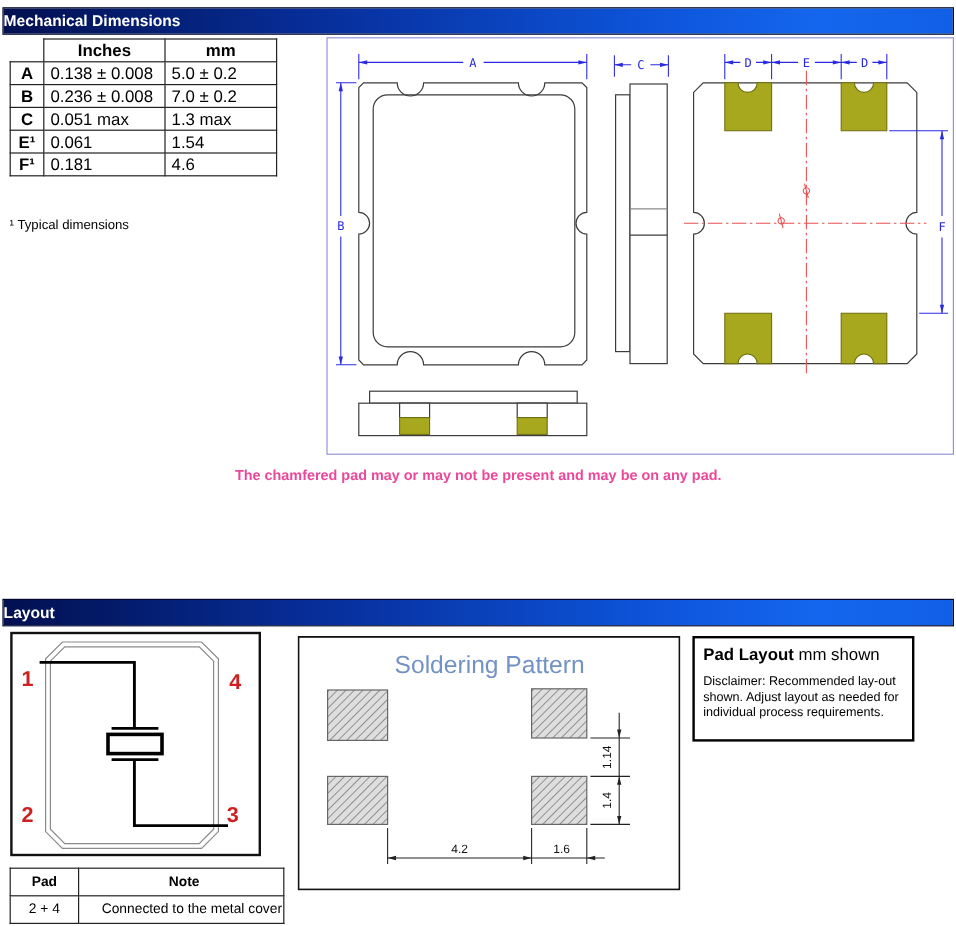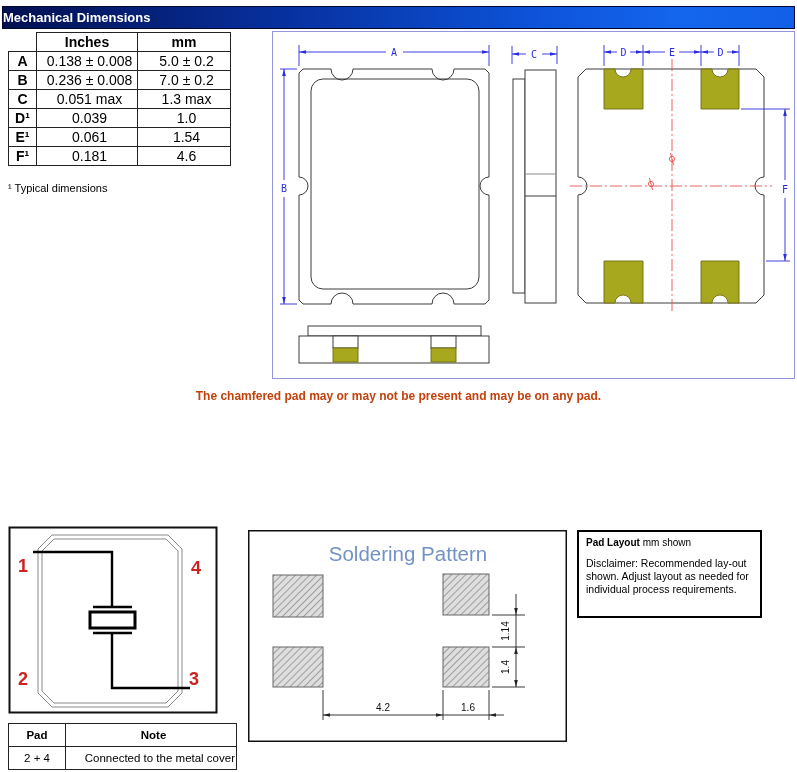--- a/index.html
+++ b/index.html
@@ -6,41 +6,41 @@
   .page{position:relative;width:797px;height:772px;background:#fff;overflow:hidden;
         font-family:"Liberation Sans","DejaVu Sans",sans-serif;color:#000;}
   .section-bar{position:absolute;left:2px;width:793px;height:23px;box-sizing:border-box;
         background:linear-gradient(90deg,#021050 0%,#07309e 35%,#0d54da 68%,#1566ee 86%,#115fe6 100%);
         border:1px solid #000830;color:#fff;font-weight:bold;font-size:13px;line-height:21px;
         }
   #mech-bar{top:6px;}
   #layout-bar{top:499px;}
 
   table.spec{position:absolute;left:8px;top:32px;border-collapse:collapse;font-size:14px;}
-  table.spec td,table.spec th{border:1px solid #222;height:18px;padding:0 0 0 5px;text-align:center;
+  table.spec td,table.spec th{border:1px solid #222;height:18px;padding:0 0 0 5px;text-align:left;
         font-weight:normal;vertical-align:middle;}
   table.spec .corner{border:none;}
   table.spec th{font-weight:bold;text-align:center;padding:0;}
   table.spec td.rowlab{font-weight:bold;text-align:center;padding:0;width:27px;}
   table.spec col.c-lab{width:28px;} table.spec col.c-in{width:101px;} table.spec col.c-mm{width:93px;}
 
   .footnote{position:absolute;left:8px;top:182px;font-size:11px;}
 
   .draw-box{position:absolute;left:272px;top:31px;width:521px;height:346px;border:1px solid #9494da;}
 
   .contacts{position:absolute;left:0;top:389px;width:797px;text-align:center;}
   .contacts .l1{font-size:11px;font-weight:bold;line-height:13px;}
-  .contacts .l2{font-size:12px;font-weight:bold;color:#c2410c;line-height:14px;}
+  .contacts .l2{font-size:12px;font-weight:bold;color:#ec4899;line-height:14px;}
   .contacts .l3{font-size:11px;line-height:13px;}
 
   .schem-box{position:absolute;left:8px;top:525px;width:210px;height:190px;}
   .solder-box{position:absolute;left:248px;top:530px;width:319px;height:212px;}
   .padlayout-box{position:absolute;left:577px;top:530px;width:185px;height:88px;box-sizing:border-box;
         border:2px solid #000;padding:5px 7px;}
-  .padlayout-box .title{font-size:10px;}
+  .padlayout-box .title{font-size:14px;}
   .padlayout-box .title b{font-weight:bold;}
   .padlayout-box .disc{margin-top:9px;font-size:10.5px;line-height:13px;}
 
   table.padnote{position:absolute;left:8px;top:723px;border-collapse:collapse;font-size:11.5px;}
   table.padnote td,table.padnote th{border:1px solid #222;height:20px;vertical-align:middle;}
   table.padnote th{font-weight:bold;}
   table.padnote .c1{width:54px;text-align:center;margin-left:12px;}
   table.padnote .c2{width:163px;text-align:right;padding-left:6px;}
   table.padnote th.c2{text-align:center;}
 
@@ -93,25 +93,20 @@
       <td class="rowlab">B</td>
       <td>0.236 ± 0.008</td>
       <td>7.0 ± 0.2</td>
     </tr>
     <tr>
       <td class="rowlab">C</td>
       <td>0.051 max</td>
       <td>1.3 max</td>
     </tr>
     <tr>
-      <td class="rowlab">D¹</td>
-      <td>0.039</td>
-      <td>1.0</td>
-    </tr>
-    <tr>
       <td class="rowlab">E¹</td>
       <td>0.061</td>
       <td>1.54</td>
     </tr>
     <tr>
       <td class="rowlab">F¹</td>
       <td>0.181</td>
       <td>4.6</td>
     </tr>
   </tbody>
@@ -218,20 +213,21 @@
           <polygon class="dimf" points="512,229 510.2,222 513.8,222"></polygon>
         <text class="dimt" x="512" y="160.5">F</text>
       </g>
     </svg>
   </div>
 
   <div class="contacts">
     <div class="l2">The chamfered pad may or may not be present and may be on any pad.</div>
   </div>
 
+  <div class="section-bar" id="layout-bar">Layout</div>
 
   <div class="schem-box">
     <svg width="210" height="190" viewBox="0 0 210 190">
       <rect x="1.5" y="2.5" width="207" height="185" fill="none" stroke="#111" stroke-width="2"></rect>
       <g>
         <path class="chamf" d="M 44,10 L 160,10 L 174,24 L 174,168 L 160,182 L 44,182 L 30,168 L 30,24 Z"></path>
         <path class="chamf" d="M 46,14 L 158,14 L 170,26 L 170,166 L 158,178 L 46,178 L 34,166 L 34,26 Z"></path>
       </g>
       <g>
         <path class="wire" d="M 25,27 L 104,27 L 104,82"></path>

